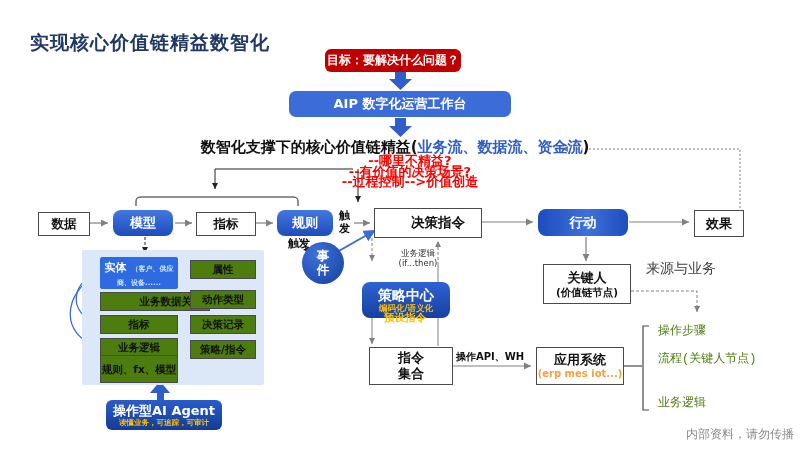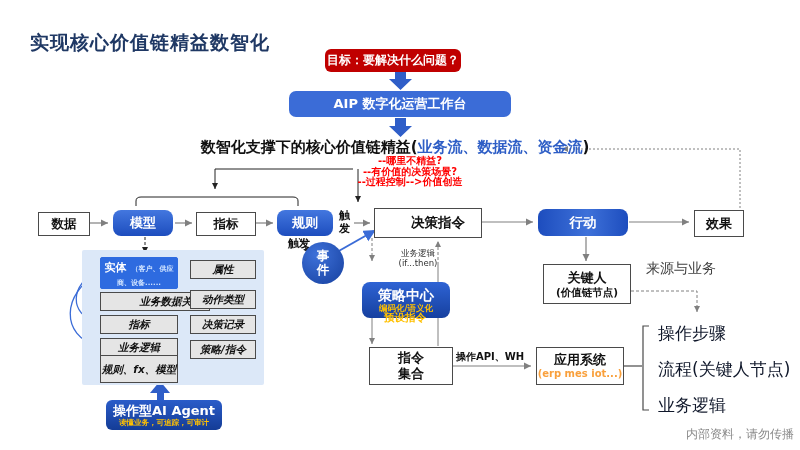--- a/index.html
+++ b/index.html
@@ -12,21 +12,21 @@
   .slide-title{left:30px;top:30px;font-size:19px;font-weight:bold;color:#1F3864;letter-spacing:1px;}
 
   .goal-box{left:325px;top:49px;width:136px;height:23px;background:#C00000;border-radius:6px;
     color:#fff;font-weight:bold;font-size:12px;}
   .aip-box{left:289px;top:91px;width:222px;height:26px;background:#3B6CD7;border-radius:7px;
     color:#fff;font-weight:bold;font-size:13px;}
 
   .headline{left:185px;top:138px;width:420px;text-align:center;font-size:15px;font-weight:bold;color:#111;}
   .headline .hl{color:#2E5EC6;}
   .annotations{left:325px;top:156px;width:170px;text-align:center;color:#FF0000;
-    font-size:10px;font-weight:bold;line-height:10.5px;}
+    font-size:13px;font-weight:bold;line-height:10.5px;}
 
   .wbox{background:#fff;border:1px solid #4a4a4a;color:#111;font-weight:bold;}
   .bbox{background:linear-gradient(180deg,#4377DF 0%,#1D4DBE 100%);border-radius:8px;color:#fff;font-weight:bold;}
 
   .data-box{left:38px;top:212px;width:50px;height:22px;font-size:12.5px;}
   .model-box{left:113px;top:210px;width:60px;height:26px;font-size:13px;}
   .indicator-box{left:196px;top:212px;width:58px;height:22px;font-size:12.5px;}
   .rule-box{left:277px;top:210px;width:56px;height:26px;font-size:13px;}
   .trigger1{left:337px;top:209px;width:15px;font-size:11px;font-weight:bold;color:#111;
     word-break:break-all;line-height:13px;text-align:center;}
@@ -52,25 +52,25 @@
   .api-label{left:456px;top:350px;font-size:10px;font-weight:bold;color:#111;}
   .appsys-box{left:536px;top:347px;width:86px;height:36px;}
   .appsys-box .t{font-weight:bold;font-size:13px;color:#111;line-height:15px;}
   .appsys-box .s{font-weight:bold;font-size:10px;color:#F9A03C;line-height:13px;}
 
   .keyperson-box{left:543px;top:264px;width:86px;height:38px;}
   .keyperson-box .t{font-weight:bold;font-size:13px;color:#111;line-height:16px;}
   .keyperson-box .s{font-weight:bold;font-size:10.5px;color:#111;line-height:13px;}
   .source-label{left:646px;top:260px;font-size:14px;color:#404040;}
 
-  .bracket-item{left:658px;font-size:17px;color:#0f172a;}
-  .bi0{top:322px;} .bi1{top:358px;} .bi2{top:394px;}
+  .bracket-item{left:658px;font-size:12px;color:#4d7c0f;}
+  .bi0{top:322px;} .bi1{top:350px;font-family:Liberation Mono, monospace;} .bi2{top:394px;}
 
   .panel{left:82px;top:250px;width:182px;height:135px;background:#DCE8F8;border-radius:2px;}
-  .pbox{background:#e5e5e5;border:1px solid #4a4a4a;color:#111;font-weight:bold;font-size:10.5px;font-style:italic;}
+  .pbox{background:#4d7c0f;border:1px solid #4a4a4a;color:#111;font-weight:bold;font-size:10.5px;}
   .entity-box{left:100px;top:257px;width:76px;height:30px;background:#2E6BE0;border:1px solid #2E6BE0;border-radius:2px;}
   .entity-box .t{color:#fff;font-weight:bold;font-size:11px;line-height:12px;display:inline;}
   .entity-box .s{color:#CFE3FF;font-weight:bold;font-size:7px;line-height:8px;display:inline;}
   .lrel{left:100px;top:292px;width:76px;height:17px;padding-left:32px;}
   .lind{left:100px;top:315px;width:76px;height:17px;}
   .llogic{left:100px;top:338px;width:76px;height:17px;}
   .lrulefx{left:100px;top:355px;width:76px;height:26px;line-height:12px;}
   .rattr{left:190px;top:260px;width:64px;height:17px;}
   .raction{left:190px;top:290px;width:64px;height:17px;}
   .rrecord{left:190px;top:315px;width:64px;height:17px;}

